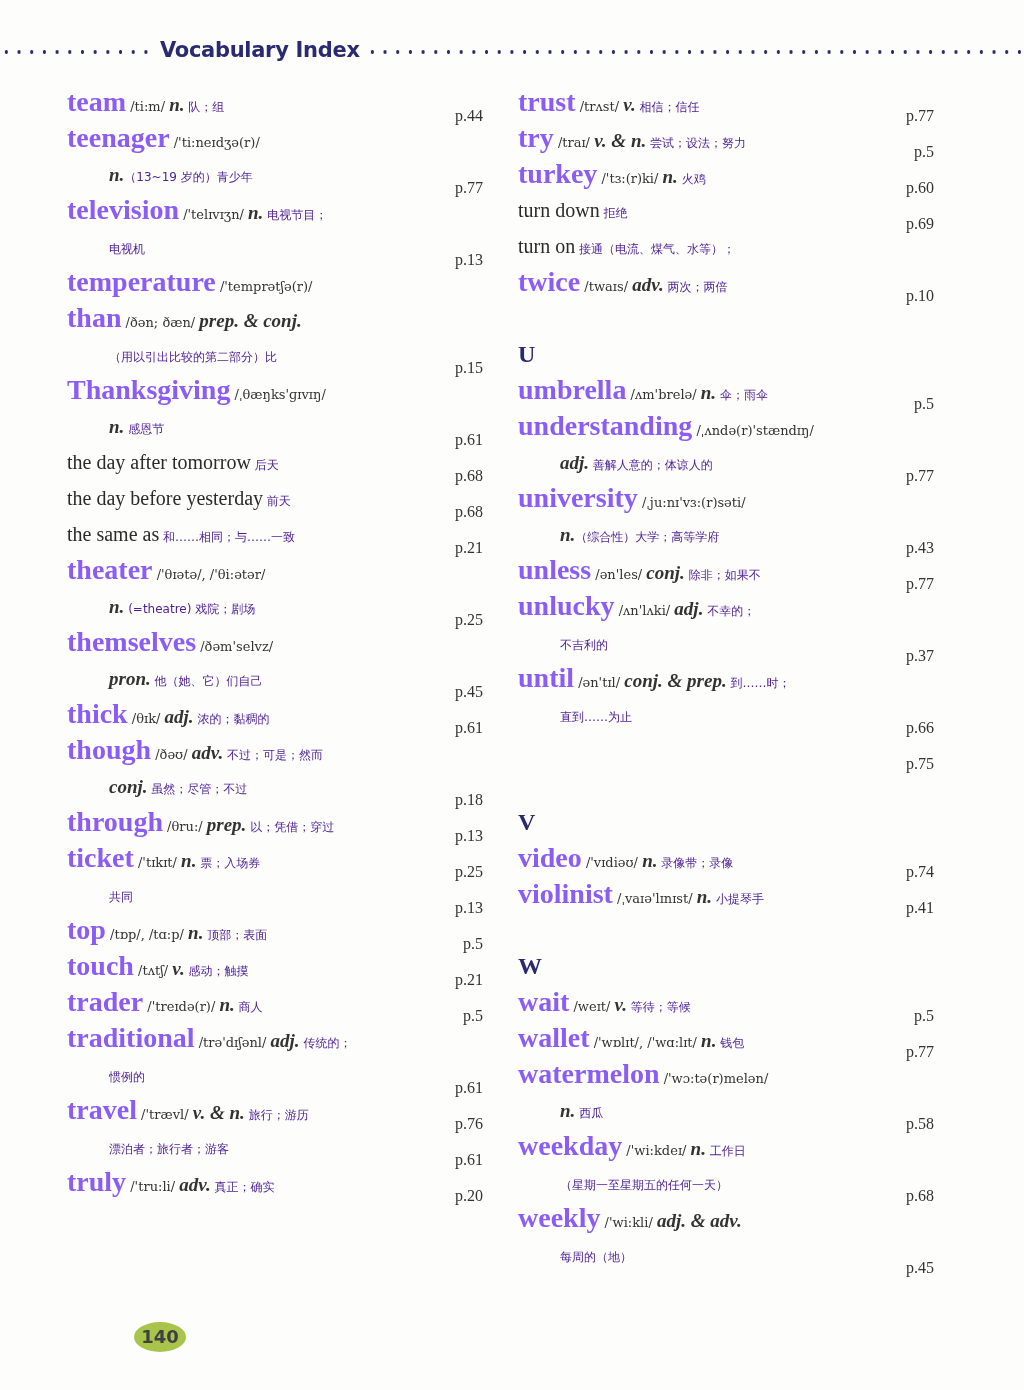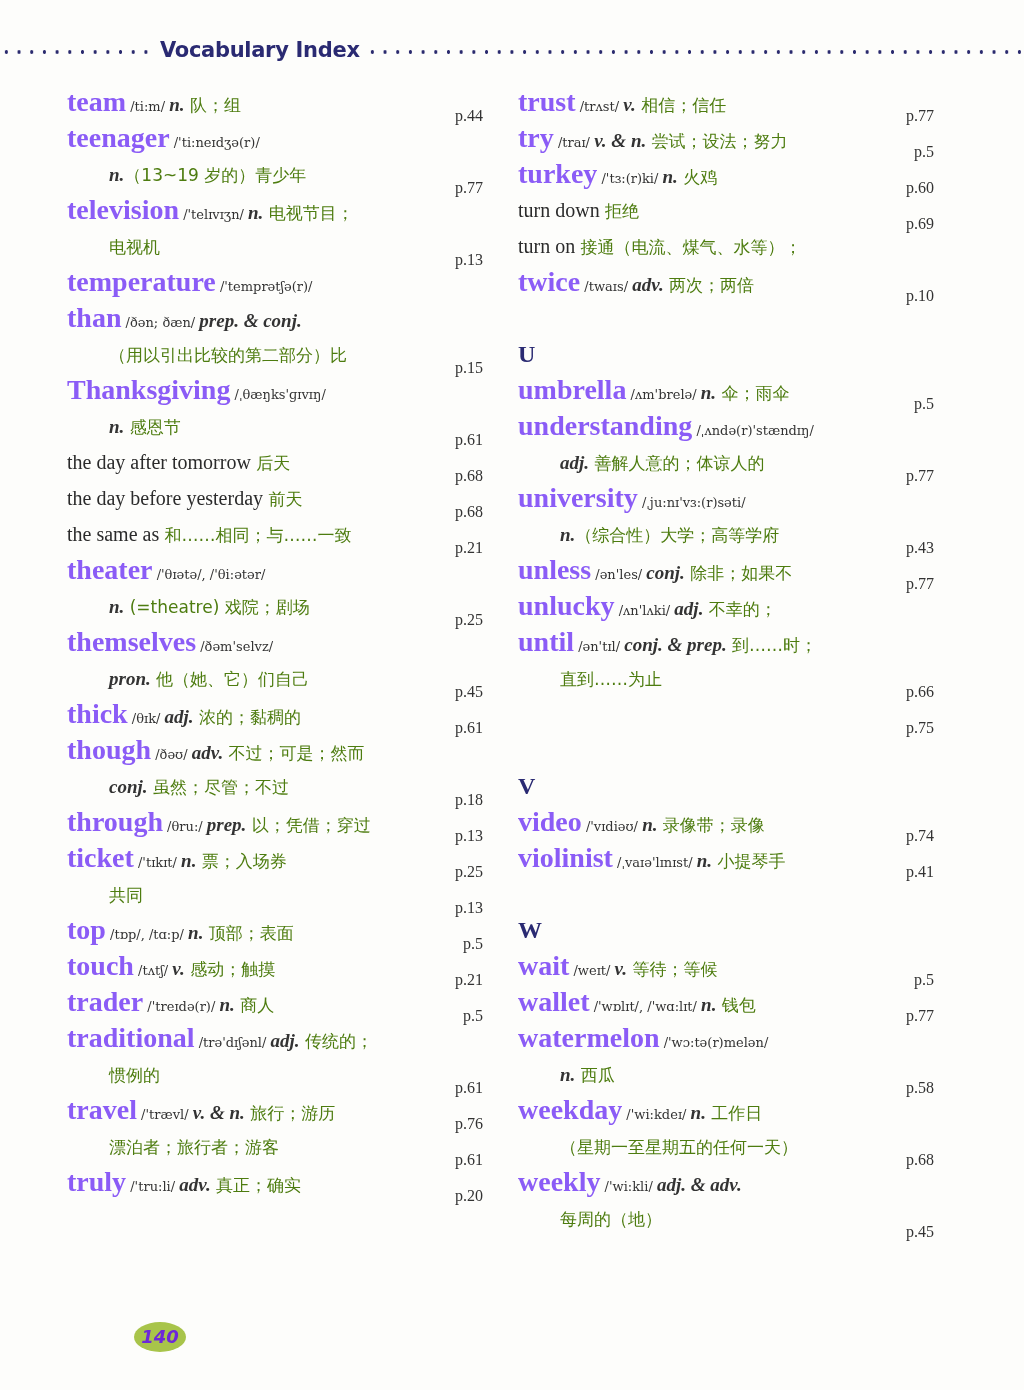--- a/index.html
+++ b/index.html
@@ -16,28 +16,28 @@
   .title { position: absolute; left: 160px; top: 2px; font-family: "DejaVu Sans", "Liberation Sans", sans-serif;
     font-weight: bold; font-size: 21px; color: #2a2a72; letter-spacing: -0.3px; }
   .col { position: absolute; top: 84px; }
   .col.left { left: 67px; width: 416px; }
   .col.right { left: 518px; width: 416px; }
   .line { position: relative; height: 36px; line-height: 36px; font-size: 19px; white-space: nowrap; }
   .line.indent .body { padding-left: 42px; }
   .word { font-weight: bold; color: #8b5cf6; font-family: "Liberation Serif", serif; font-size: 28px; text-align: right; }
   .phon { color: #333; font-family: "DejaVu Serif", serif; font-size: 13px; }
   .pos { font-style: italic; font-weight: bold; color: #333; font-family: "Liberation Serif", serif; }
-  .cn { color: #4d7c0f; font-size: 17px; font-family: "DejaVu Sans", sans-serif; }
+  .cn { color: #4c1d95; font-size: 12px; font-family: "DejaVu Sans", sans-serif; }
   .phrase { color: #2b2b2b; font-family: "Liberation Serif", serif; font-size: 20px; }
   .page { position: absolute; right: 0; top: 14px; font-family: "Liberation Serif", serif; font-size: 16px; color: #333; }
   .letter { height: 36px; line-height: 36px; font-family: "Liberation Serif", serif; font-weight: bold; font-size: 24px; color: #2a2a72; }
   .gap { height: 36px; }
   .page-badge { position: absolute; left: 134px; top: 1322px; width: 52px; height: 30px; border-radius: 50%;
-    background: #a8c44a; color: #6d28d9; font-family: "DejaVu Sans", sans-serif; font-weight: bold; font-size: 18px;
-    text-align: center; line-height: 30px; font-style: italic; }
+    background: #a8c44a; color: #404040; font-family: "DejaVu Sans", sans-serif; font-weight: bold; font-size: 18px;
+    text-align: center; line-height: 30px; }
 </style>
 </head>
 <body>
 
 <div class="header">
   <div class="dots left"></div>
   <div class="title">Vocabulary Index</div>
   <div class="dots right"></div>
 </div>
 
@@ -83,20 +83,21 @@
     <div class="line"><span class="body"><span class="word">twice</span><span class="phon"> /twaɪs/ </span><span class="pos">adv.</span><span class="cn"> 两次；两倍</span></span><span class="page">p.10</span></div>
     <div class="gap"></div>
     <div class="letter">U</div>
     <div class="line"><span class="body"><span class="word">umbrella</span><span class="phon"> /ʌm'brelə/ </span><span class="pos">n.</span><span class="cn"> 伞；雨伞</span></span><span class="page">p.5</span></div>
     <div class="line"><span class="body"><span class="word">understanding</span><span class="phon"> /ˌʌndə(r)'stændɪŋ/</span></span></div>
     <div class="line indent"><span class="body"><span class="pos">adj.</span><span class="cn"> 善解人意的；体谅人的</span></span><span class="page">p.77</span></div>
     <div class="line"><span class="body"><span class="word">university</span><span class="phon"> /ˌju:nɪ'vɜ:(r)səti/</span></span></div>
     <div class="line indent"><span class="body"><span class="pos">n.</span><span class="cn">（综合性）大学；高等学府</span></span><span class="page">p.43</span></div>
     <div class="line"><span class="body"><span class="word">unless</span><span class="phon"> /ən'les/ </span><span class="pos">conj.</span><span class="cn"> 除非；如果不</span></span><span class="page">p.77</span></div>
     <div class="line"><span class="body"><span class="word">unlucky</span><span class="phon"> /ʌn'lʌki/ </span><span class="pos">adj.</span><span class="cn"> 不幸的；</span></span></div>
+    <div class="line indent"><span class="body"><span class="cn">不吉利的</span></span><span class="page">p.37</span></div>
     <div class="line"><span class="body"><span class="word">until</span><span class="phon"> /ən'tɪl/ </span><span class="pos">conj. &amp; prep.</span><span class="cn"> 到……时；</span></span></div>
     <div class="line indent"><span class="body"><span class="cn">直到……为止</span></span><span class="page">p.66</span></div>
     <div class="line"><span class="page">p.75</span></div>
     <div class="gap"></div>
     <div class="letter">V</div>
     <div class="line"><span class="body"><span class="word">video</span><span class="phon"> /'vɪdiəʊ/ </span><span class="pos">n.</span><span class="cn"> 录像带；录像</span></span><span class="page">p.74</span></div>
     <div class="line"><span class="body"><span class="word">violinist</span><span class="phon"> /ˌvaɪə'lɪnɪst/ </span><span class="pos">n.</span><span class="cn"> 小提琴手</span></span><span class="page">p.41</span></div>
     <div class="gap"></div>
     <div class="letter">W</div>
     <div class="line"><span class="body"><span class="word">wait</span><span class="phon"> /weɪt/ </span><span class="pos">v.</span><span class="cn"> 等待；等候</span></span><span class="page">p.5</span></div>

